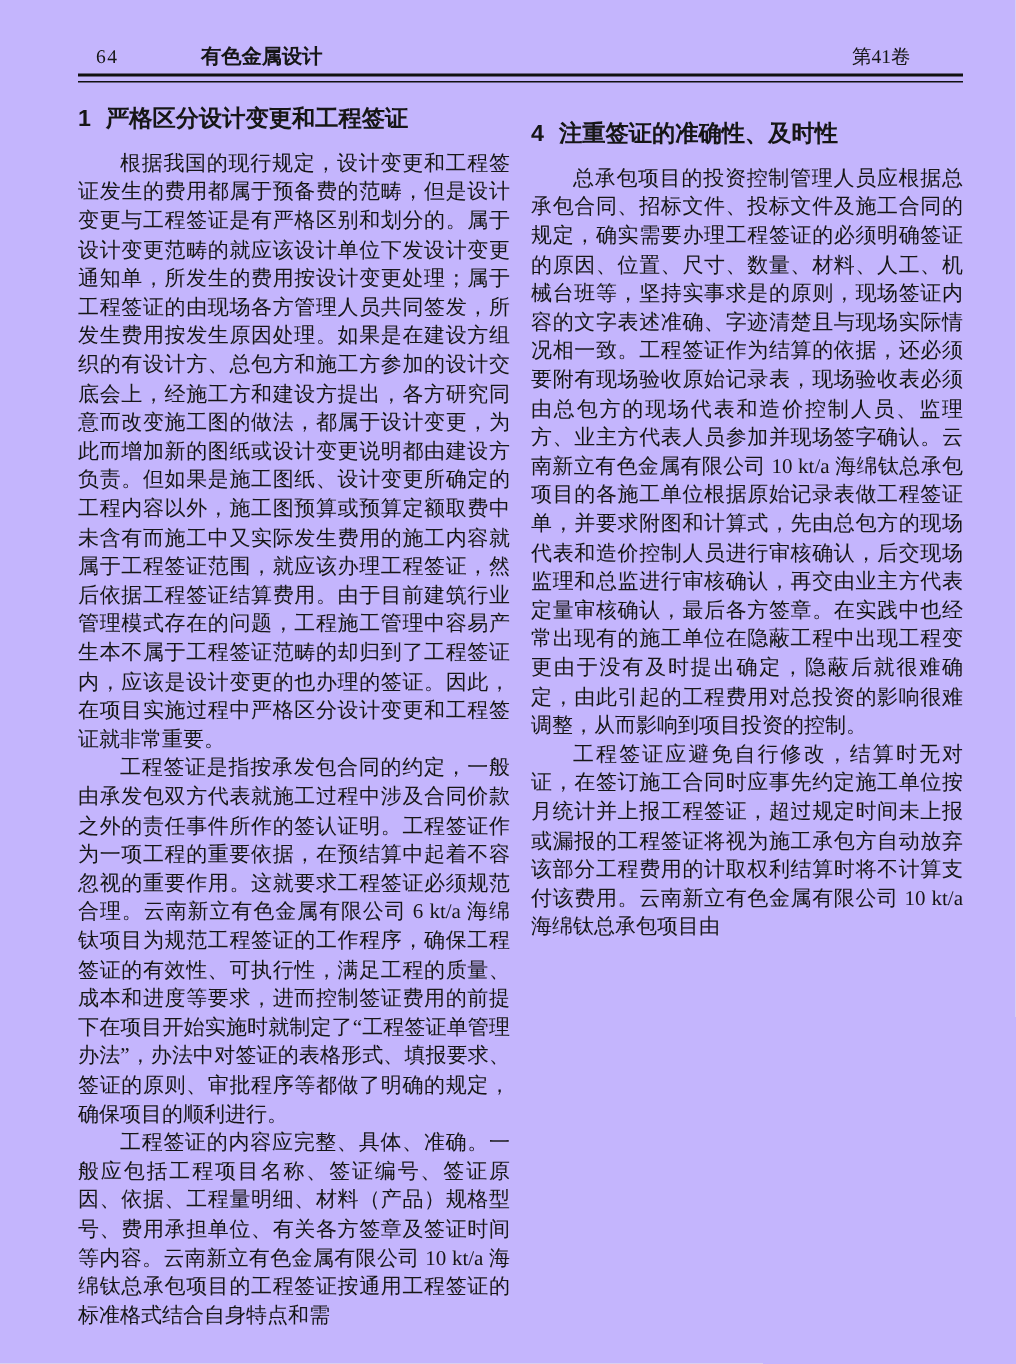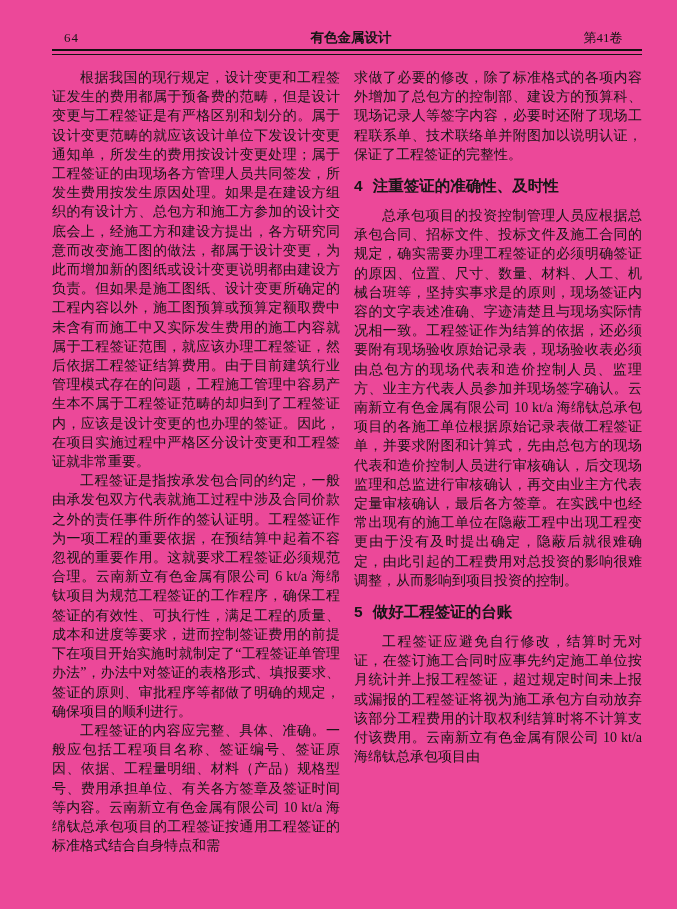--- a/index.html
+++ b/index.html
@@ -5,21 +5,21 @@
   html, body {
     margin: 0;
     padding: 0;
     background: #e9e8e4;
   }
   .page {
     position: relative;
     width: 677px;
     height: 909px;
     margin: 0 auto;
-    background: #ec4899;
+    background: #c4b5fd;
     color: #161616;
     font-family: "Liberation Serif", "DejaVu Serif", serif;
     overflow: hidden;
     box-sizing: border-box;
     padding: 30px 35px 0 52px;
   }
   
   .running-head {
     display: flex;
     align-items: baseline;
@@ -28,28 +28,27 @@
     line-height: 16px;
     padding: 0 4px 3px 12px;
   }
   .running-head .page-num {
     width: 70px;
     text-align: left;
     letter-spacing: 1px;
   }
   .running-head .journal {
     flex: 1;
-    text-align: center;
     font-weight: bold;
     font-family: "Liberation Sans", "DejaVu Sans", sans-serif;
     font-size: 13.5px;
   }
   .running-head .volume {
     width: 70px;
-    text-align: center;
+    text-align: left;
   }
   .head-rule {
     height: 3px;
     border-top: 2.5px solid #111;
     border-bottom: 1.5px solid #111;
   }
   
   .content {
     display: flex;
     gap: 14px;
@@ -92,36 +91,35 @@
   <div class="running-head">
     <span class="page-num">64</span>
     <span class="journal">有色金属设计</span>
     <span class="volume">第41卷</span>
   </div>
   <div class="head-rule"></div>
 
   <div class="content">
 
     <div class="col">
+      <div class="section-heading first">
+        <span class="sec-num">1</span><span>严格区分设计变更和工程签证</span>
+      </div>
       <p>根据我国的现行规定，设计变更和工程签证发生的费用都属于预备费的范畴，但是设计变更与工程签证是有严格区别和划分的。属于设计变更范畴的就应该设计单位下发设计变更通知单，所发生的费用按设计变更处理；属于工程签证的由现场各方管理人员共同签发，所发生费用按发生原因处理。如果是在建设方组织的有设计方、总包方和施工方参加的设计交底会上，经施工方和建设方提出，各方研究同意而改变施工图的做法，都属于设计变更，为此而增加新的图纸或设计变更说明都由建设方负责。但如果是施工图纸、设计变更所确定的工程内容以外，施工图预算或预算定额取费中未含有而施工中又实际发生费用的施工内容就属于工程签证范围，就应该办理工程签证，然后依据工程签证结算费用。由于目前建筑行业管理模式存在的问题，工程施工管理中容易产生本不属于工程签证范畴的却归到了工程签证内，应该是设计变更的也办理的签证。因此，在项目实施过程中严格区分设计变更和工程签证就非常重要。</p>
 
       <p>工程签证是指按承发包合同的约定，一般由承发包双方代表就施工过程中涉及合同价款之外的责任事件所作的签认证明。工程签证作为一项工程的重要依据，在预结算中起着不容忽视的重要作用。这就要求工程签证必须规范合理。云南新立有色金属有限公司 6 kt/a 海绵钛项目为规范工程签证的工作程序，确保工程签证的有效性、可执行性，满足工程的质量、成本和进度等要求，进而控制签证费用的前提下在项目开始实施时就制定了“工程签证单管理办法”，办法中对签证的表格形式、填报要求、签证的原则、审批程序等都做了明确的规定，确保项目的顺利进行。</p>
 
       <p>工程签证的内容应完整、具体、准确。一般应包括工程项目名称、签证编号、签证原因、依据、工程量明细、材料（产品）规格型号、费用承担单位、有关各方签章及签证时间等内容。云南新立有色金属有限公司 10 kt/a 海绵钛总承包项目的工程签证按通用工程签证的标准格式结合自身特点和需</p>
     </div>
 
     <div class="col">
-      <p class="continuation">求做了必要的修改，除了标准格式的各项内容外增加了总包方的控制部、建设方的预算科、现场记录人等签字内容，必要时还附了现场工程联系单、技术联络单并附图加以说明认证，保证了工程签证的完整性。</p>
 
       <div class="section-heading">
         <span class="sec-num">4</span><span>注重签证的准确性、及时性</span>
       </div>
       <p>总承包项目的投资控制管理人员应根据总承包合同、招标文件、投标文件及施工合同的规定，确实需要办理工程签证的必须明确签证的原因、位置、尺寸、数量、材料、人工、机械台班等，坚持实事求是的原则，现场签证内容的文字表述准确、字迹清楚且与现场实际情况相一致。工程签证作为结算的依据，还必须要附有现场验收原始记录表，现场验收表必须由总包方的现场代表和造价控制人员、监理方、业主方代表人员参加并现场签字确认。云南新立有色金属有限公司 10 kt/a 海绵钛总承包项目的各施工单位根据原始记录表做工程签证单，并要求附图和计算式，先由总包方的现场代表和造价控制人员进行审核确认，后交现场监理和总监进行审核确认，再交由业主方代表定量审核确认，最后各方签章。在实践中也经常出现有的施工单位在隐蔽工程中出现工程变更由于没有及时提出确定，隐蔽后就很难确定，由此引起的工程费用对总投资的影响很难调整，从而影响到项目投资的控制。</p>
 
-      <div class="section-heading">
-        <span class="sec-num">5</span><span>做好工程签证的台账</span>
-      </div>
       <p>工程签证应避免自行修改，结算时无对证，在签订施工合同时应事先约定施工单位按月统计并上报工程签证，超过规定时间未上报或漏报的工程签证将视为施工承包方自动放弃该部分工程费用的计取权利结算时将不计算支付该费用。云南新立有色金属有限公司 10 kt/a 海绵钛总承包项目由</p>
 
     </div>
 
   </div>
 </div>
 
 </body></html>

